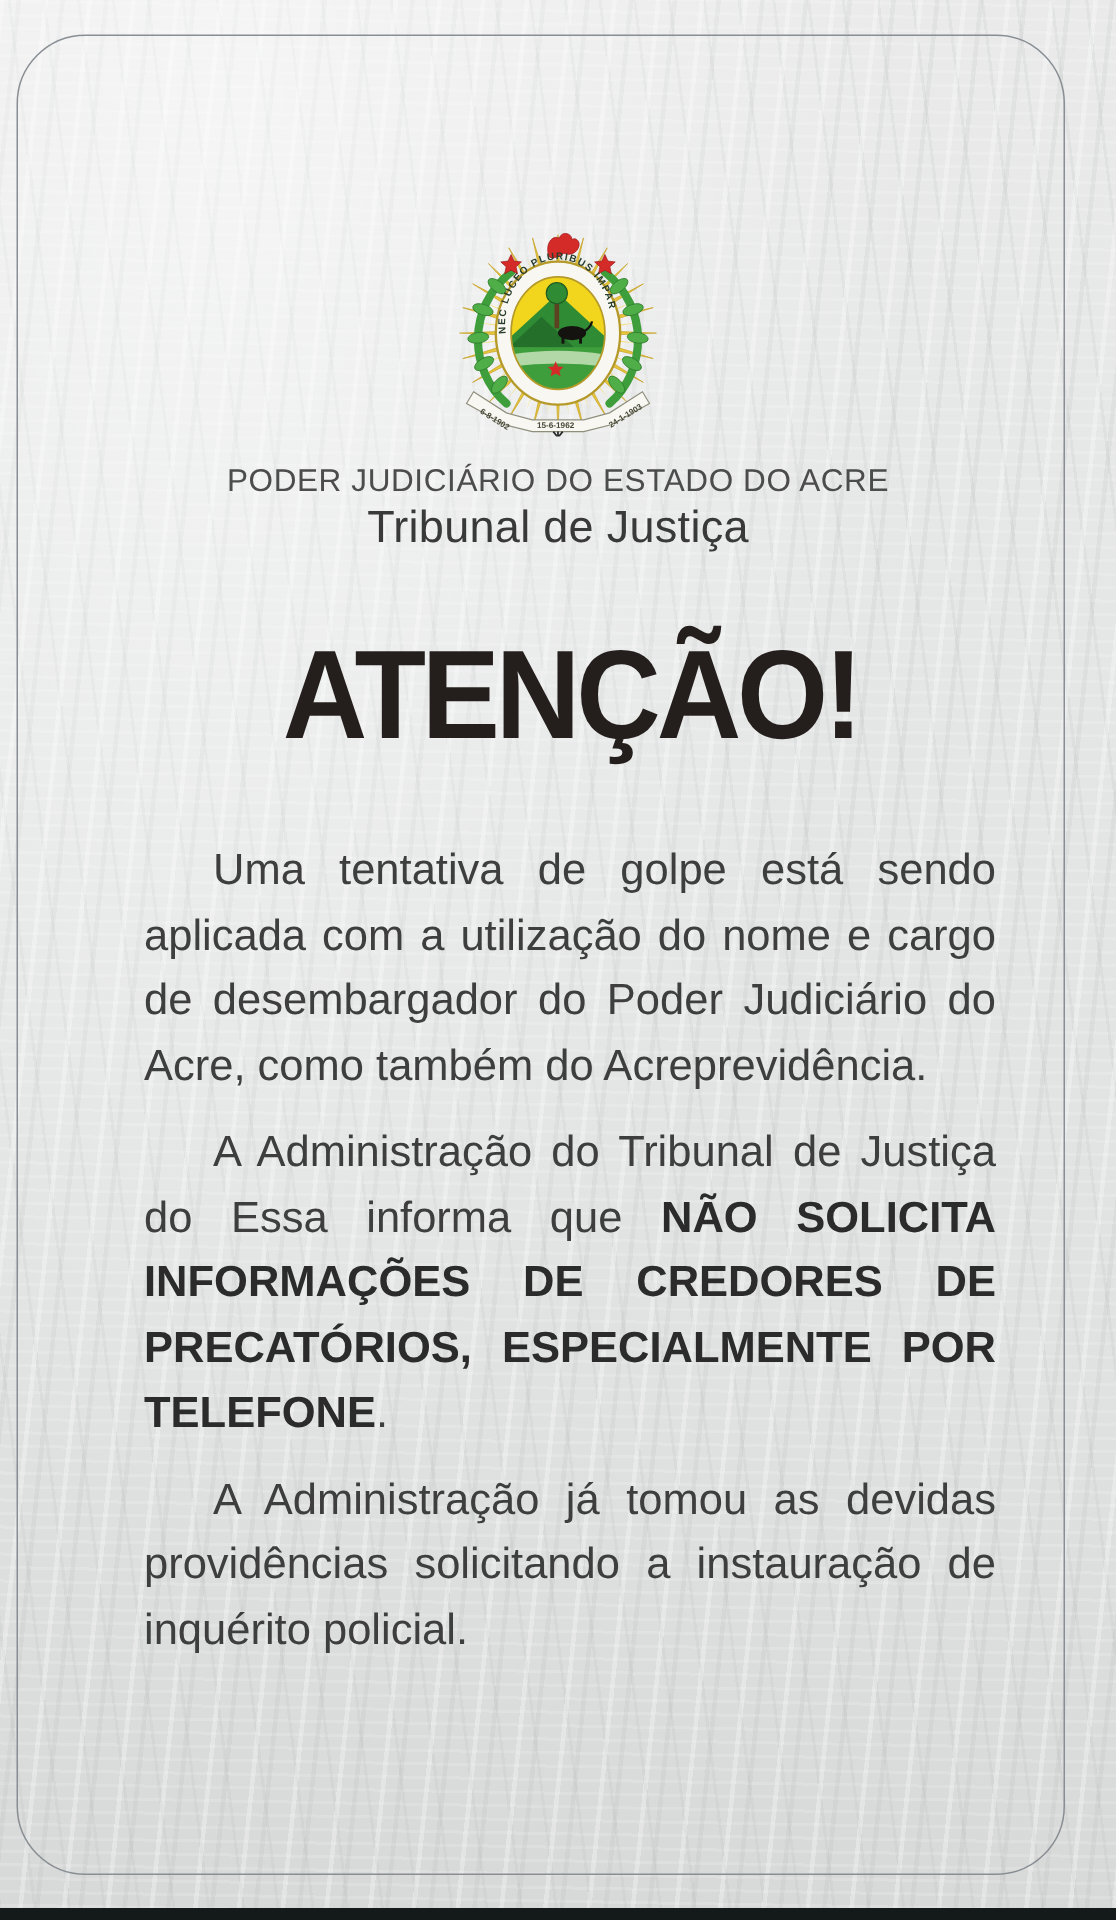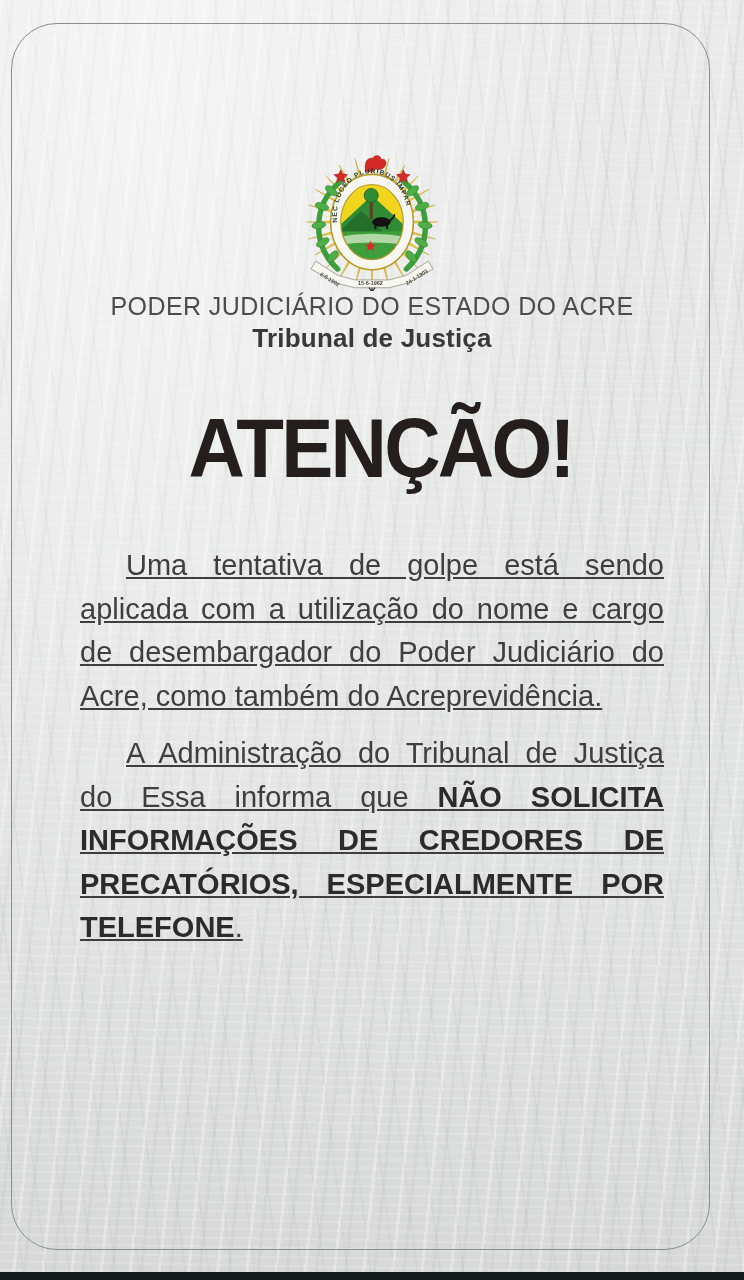--- a/index.html
+++ b/index.html
@@ -24,37 +24,37 @@
   }
   .bottom-strip{
     position:absolute;left:0;right:0;bottom:0;height:8px;
     background:#141a19;
   }
   .content{
     position:absolute;inset:0;text-align:center;
   }
   .emblem{display:block;margin:150px auto 0 auto;width:172px;height:141px;}
   .org-line{
-    margin-top:1px;font-size:25px;letter-spacing:.4px;color:#4c4c4c;
+    margin-top:18px;font-size:21px;letter-spacing:.4px;color:#4c4c4c;
   }
   .org-name{
-    margin-top:2px;font-size:26px;font-weight:700;color:#393939;letter-spacing:.2px;
+    margin-top:2px;font-size:30px;font-weight:400;color:#393939;letter-spacing:.2px;
   }
   .big-title{
     margin-top:50px;font-size:84px;font-weight:800;color:#241e1c;
     letter-spacing:-3px;display:inline-block;transform:scaleX(.93);
     line-height:1;
   }
   .title-row{margin-top:52px;height:90px;padding-left:17px;}
   .title-row .big-title{margin-top:0;}
   .body-block{
     width:584px;margin:48px auto 0 auto;text-align:justify;
     font-size:29px;line-height:1.5;color:#3e3e3e;
   }
-  .body-block p{margin:0 0 14px 0;text-indent:46px;text-decoration:underline;}
+  .body-block p{margin:0 0 14px 16px;text-indent:46px;}
   .body-block p b{color:#2b2b2b;font-weight:700;}
   .ring-text{font-size:8.5px;letter-spacing:1.2px;fill:#273c2a;font-weight:700;}
   .ribbon-date{font-size:7px;fill:#4a4a3a;font-weight:700;}
 </style>
 </head>
 <body>
 
 <div class="poster">
 
   <div class="frame"></div>
@@ -180,18 +180,19 @@
     <div class="org-line">PODER JUDICIÁRIO DO ESTADO DO ACRE</div>
     <div class="org-name">Tribunal de Justiça</div>
 
     <div class="title-row">
       <span class="big-title">ATENÇÃO!</span>
     </div>
 
     <div class="body-block">
       <p>Uma tentativa de golpe está sendo aplicada com a utilização do nome e cargo de desembar­gador do Poder Judiciário do Acre, como também do Acreprevidência.</p>
       <p><span>A Administração do Tribunal de Justiça do Essa informa que </span><b>NÃO SOLICITA INFORMAÇÕES DE CREDORES DE PRECATÓRIOS, ESPECIALMEN­TE POR TELEFONE</b><span>.</span></p>
+      <p>A Administração já tomou as devidas providên­cias solicitando a instauração de inquérito policial.</p>
     </div>
 
   </div>
 
   <div class="bottom-strip"></div>
 </div>
 
 </body></html>

